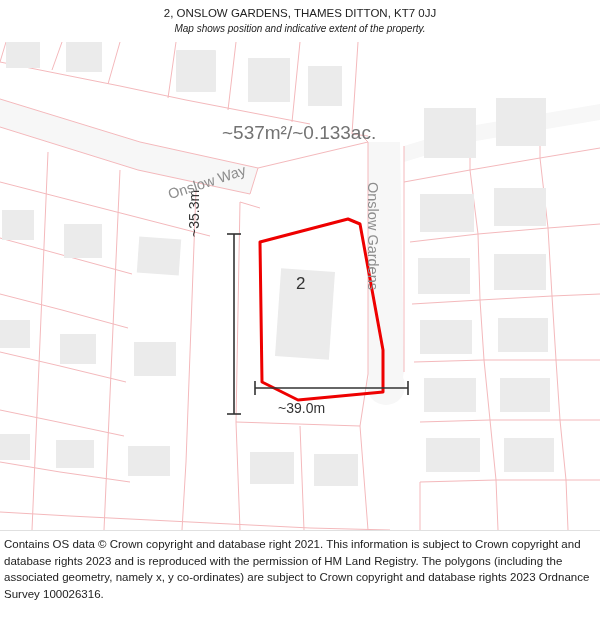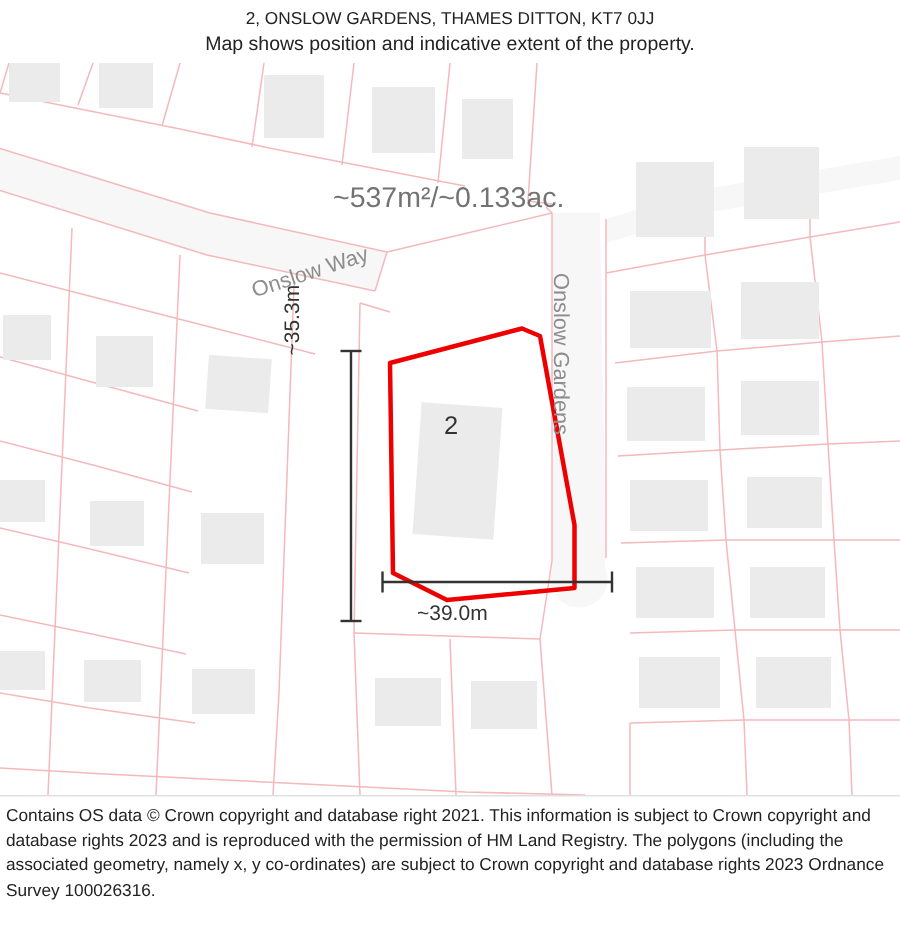--- a/index.html
+++ b/index.html
@@ -29,23 +29,24 @@
     text-align: center;
     padding-top: 5px;
     box-sizing: border-box;
   }
   .header .title {
     font-size: 11.5px;
     color: #222;
     line-height: 16px;
   }
   .header .subtitle {
-    font-size: 13px;
+    font-size: 10px;
     color: #222;
     line-height: 16px;
+    font-style: italic;
   }
 
   
   .map-wrap {
     position: absolute;
     top: 42px; left: 0;
     width: 600px;
     height: 488px;
     overflow: hidden;
     background: #ffffff;

